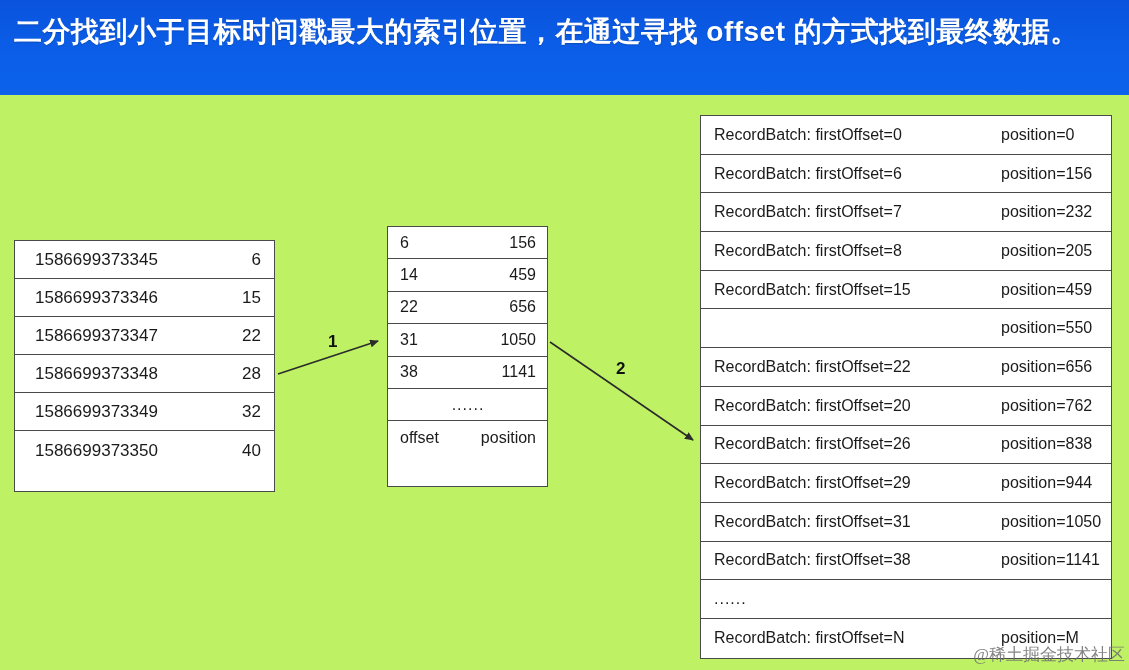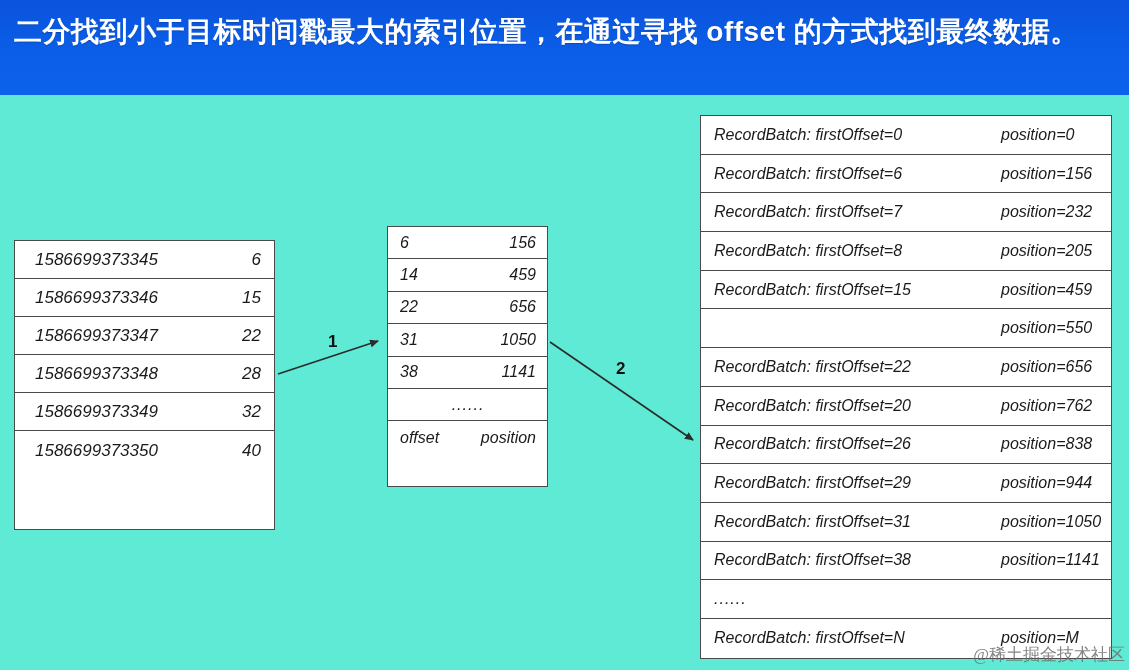--- a/index.html
+++ b/index.html
@@ -6,21 +6,21 @@
     margin: 0;
     padding: 0;
     background: #ffffff;
     font-family: "Liberation Sans", "DejaVu Sans", sans-serif;
   }
   #stage {
     position: relative;
     width: 1129px;
     height: 670px;
     overflow: hidden;
-    background: #5eead4;
+    background: #bef264;
   }
   
   .banner {
     position: absolute;
     left: 0; top: 0;
     width: 1129px;
     height: 95px;
     background: linear-gradient(180deg, #0a53dd 0%, #0b5ee8 55%, #0c62ea 100%);
     box-sizing: border-box;
     padding: 13px 14px 0 14px;
@@ -32,34 +32,33 @@
     letter-spacing: 0.5px;
     white-space: nowrap;
     text-shadow: 0 1px 1px rgba(0,0,0,0.18);
   }
   
   .box {
     position: absolute;
     border: 1px solid #4a4a4a;
     background: #ffffff;
     box-sizing: border-box;
-    font-style: italic;
   }
   .row {
     position: relative;
     display: flex;
     align-items: center;
     justify-content: space-between;
     box-sizing: border-box;
     border-bottom: 1px solid #4a4a4a;
     color: #1a1a1a;
   }
   .row:last-child { border-bottom: none; }
   
-  .ts-table { left: 14px; top: 240px; width: 261px; height: 290px; }
+  .ts-table { left: 14px; top: 240px; width: 261px; height: 252px; }
   .ts-table .row { height: 38.1px; padding: 0 13px 0 20px; font-size: 17px; }
   
   .off-table { left: 387px; top: 226px; width: 161px; height: 261px; }
   .off-table .row { height: 32.4px; padding: 0 11px 0 12px; font-size: 16px; }
   .off-table .row.ellipsis { justify-content: center; letter-spacing: 1px; }
   
   .rb-table { left: 700px; top: 115px; width: 412px; height: 544px; }
   .rb-table .row { height: 38.7px; padding: 0 10px 0 13px; font-size: 16px; justify-content: flex-start; }
   .rb-table .rb-pos {
     position: absolute;

